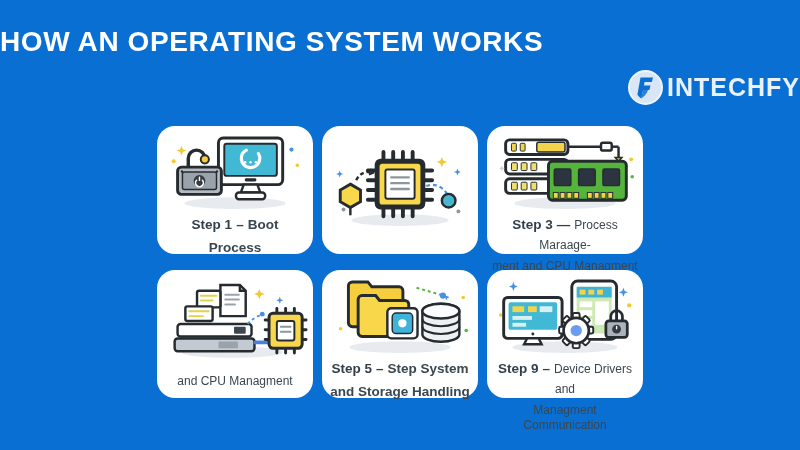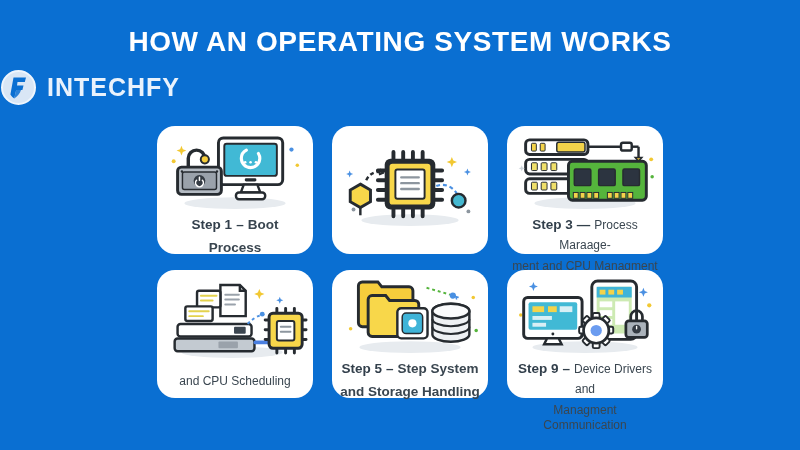--- a/index.html
+++ b/index.html
@@ -4,33 +4,33 @@
 <style>
   html,body{margin:0;padding:0;}
   body{
     width:800px;height:450px;overflow:hidden;
     background:#0a6fd2;
     font-family:"Liberation Sans","DejaVu Sans",sans-serif;
     -webkit-font-smoothing:antialiased;
   }
   .poster{width:800px;height:450px;position:relative;}
   .title{
-    padding-top:26px;text-align:center;color:#ffffff;
+    padding-top:26px;color:#ffffff;
     font-size:28px;font-weight:700;letter-spacing:.6px;
   }
   .brand{
-    margin-top:11px;display:flex;align-items:center;justify-content:flex-start;gap:10px;
+    margin-top:11px;display:flex;align-items:center;justify-content:flex-end;gap:3px;
   }
   .brand-name{
     color:#e9f2fc;font-size:25px;font-weight:700;letter-spacing:1px;
   }
   .grid{
     margin:20px auto 0;width:486px;
     display:grid;grid-template-columns:repeat(3,156px);
-    gap:16px 19px;
+    gap:16px 9px;
   }
   .card{
     background:#ffffff;border-radius:18px;height:128px;
     display:flex;flex-direction:column;align-items:center;
     padding:6px 5px 9px;box-sizing:border-box;
   }
   .art{flex:1 1 auto;display:flex;align-items:center;justify-content:center;width:100%;}
   .art svg{display:block;}
   .label{
     text-align:center;color:#3a4650;line-height:1.22;margin-top:2px;
@@ -203,21 +203,21 @@
             <path d="M142,40 h6 M142,50 h6 M142,60 h6"></path>
           </g>
           <rect x="110" y="33" width="34" height="36" rx="4" fill="#f8d74a" stroke="#262b30" stroke-width="3"></rect>
           <rect x="118" y="41" width="18" height="20" rx="2" fill="#ffffff" stroke="#262b30" stroke-width="2"></rect>
           <g stroke="#8d969f" stroke-width="2" stroke-linecap="round">
               <path d="M122,47 h10 M122,52 h10"></path>
             </g>
         </svg>
       </div>
       <div class="label">
-        <div class="l2 rest">and CPU Scheduling</div>
+        <div class="l2 rest">and CPU Managment</div>
       </div>
     </div>
 
     <div class="card c-lg">
       <div class="art">
         <svg width="146" height="80" viewBox="0 0 150 82">
           <ellipse cx="75" cy="73" rx="52" ry="6" fill="#e7ebef"></ellipse>
           <path d="M92,12 L116,19" stroke="#55b43c" stroke-width="2" stroke-dasharray="3 3"></path>
           <circle cx="119" cy="20" r="3.2" fill="#4a90e2"></circle>
           <path d="M119,20 l6,2 m-3,-1 l1,3" stroke="#4a90e2" stroke-width="1.6"></path>

